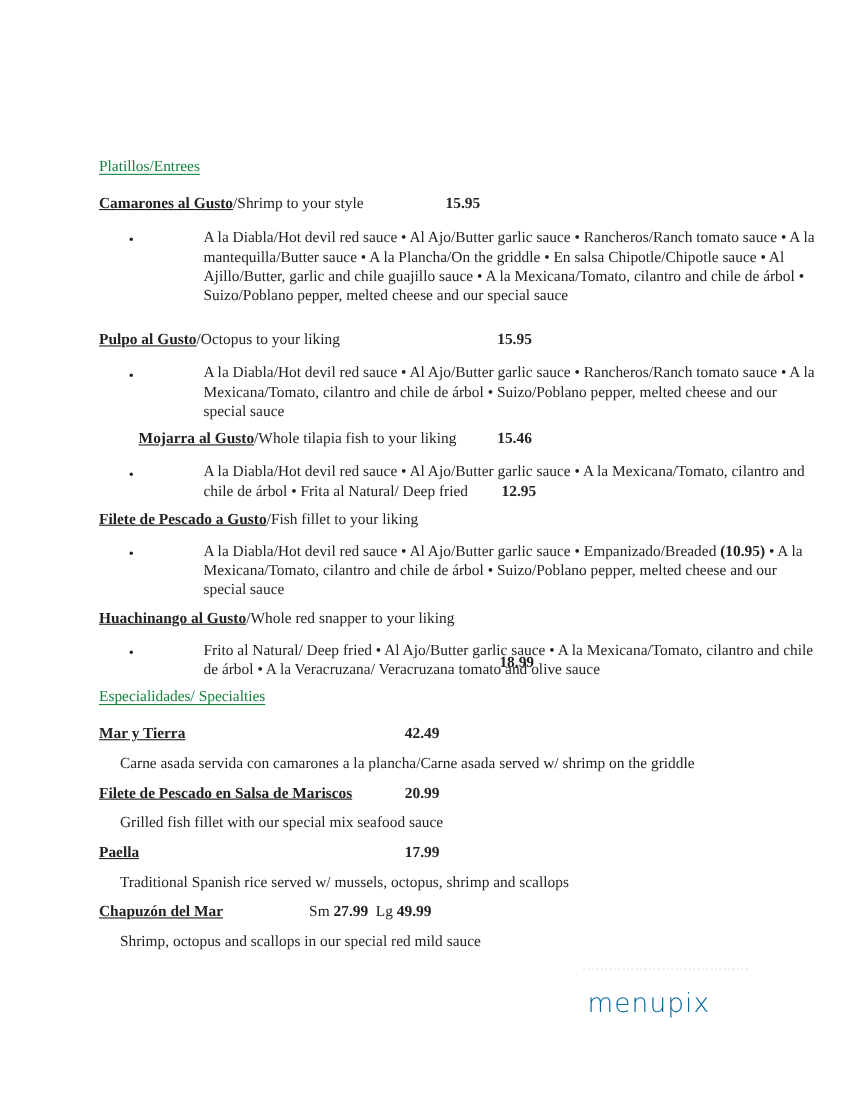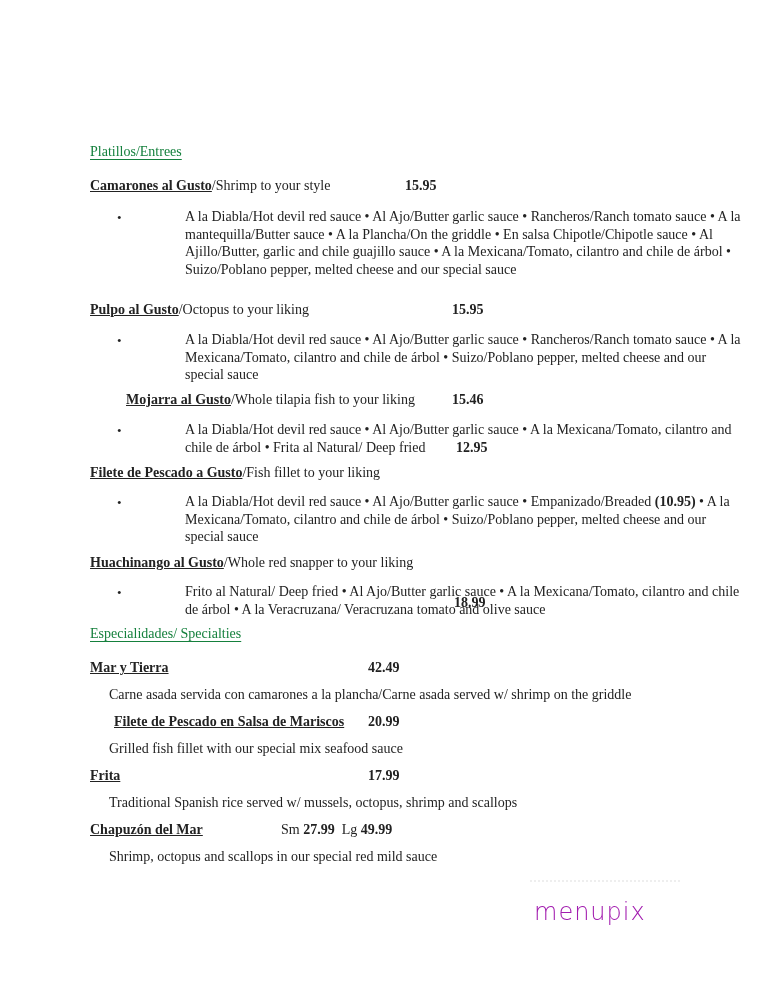--- a/index.html
+++ b/index.html
@@ -7,21 +7,21 @@
          font-family:"Liberation Serif","DejaVu Serif",serif; color:#222; }
   .section-title { position:absolute; left:90px; font-size:14px; font-weight:normal;
          text-decoration:underline; text-underline-offset:3px; color:#15803d; margin:0; }
   .item-head { position:absolute; left:90px; font-size:14px; white-space:nowrap; }
   .item-head b { font-weight:bold;text-decoration:underline; }
   .price { position:absolute; font-size:14px; font-weight:bold; white-space:nowrap; }
   .bullet { position:absolute; left:117px; font-size:13px; }
   .opts { position:absolute; left:137px; width:560px; font-size:14px; line-height:17.5px;margin-left:48px; }
   .desc { position:absolute; left:74px; font-size:14px; white-space:nowrap;margin-left:35px; }
   .watermark { position:absolute; left:534px; top:898px; font-family:"DejaVu Sans",sans-serif;
-         font-size:24px; color:#a21caf; letter-spacing:1px; font-weight:200; }
+         font-size:24px; color:#0369a1; letter-spacing:1px; font-weight:200; }
   .wm-top { position:absolute; left:530px; top:880px; width:150px; height:6px;
          border-top:2px dotted #eeeeee; }
 </style>
 </head>
 <body>
 
 <h2 class="section-title" style="top:144px;">Platillos/Entrees</h2>
 
 <div class="item-head" style="top:178px;"><b>Camarones al Gusto</b><span>/Shrimp to your style</span></div>
 <div class="price" style="left:405px;top:178px;">15.95</div>
@@ -47,25 +47,25 @@
 <div class="price" style="left:454px;top:555px;margin-top:40px;">18.99</div>
 <div class="bullet" style="top:585px;">•</div>
 <div class="opts" style="top:583px;">Frito al Natural/ Deep fried • Al Ajo/Butter garlic sauce • A la Mexicana/Tomato, cilantro and chile de árbol • A la Veracruzana/ Veracruzana tomato and olive sauce</div>
 
 <h2 class="section-title" style="top:626px;text-align:center;">Especialidades/ Specialties</h2>
 
 <div class="item-head" style="top:660px;"><b>Mar y Tierra</b></div>
 <div class="price" style="left:368px;top:660px;">42.49</div>
 <div class="desc" style="top:687px;">Carne asada servida con camarones a la plancha/Carne asada served w/ shrimp on the griddle</div>
 
-<div class="item-head" style="top:714px;margin-left:24px;"><b>Filete de Pescado en Salsa de Mariscos</b></div>
+<div class="item-head" style="top:714px;"><b>Filete de Pescado en Salsa de Mariscos</b></div>
 <div class="price" style="left:368px;top:714px;">20.99</div>
 <div class="desc" style="top:741px;">Grilled fish fillet with our special mix seafood sauce</div>
 
-<div class="item-head" style="top:768px;"><b>Frita</b></div>
+<div class="item-head" style="top:768px;"><b>Paella</b></div>
 <div class="price" style="left:368px;top:768px;">17.99</div>
 <div class="desc" style="top:795px;">Traditional Spanish rice served w/ mussels, octopus, shrimp and scallops</div>
 
 <div class="item-head" style="top:822px;"><b>Chapuzón del Mar</b></div>
 <div class="price" style="left:281px;top:822px;font-weight:normal;"><span>Sm</span> <b>27.99</b>&nbsp;&nbsp;<span>Lg</span> <b>49.99</b></div>
 <div class="desc" style="top:849px;">Shrimp, octopus and scallops in our special red mild sauce</div>
 
 <div class="wm-top"></div>
 <div class="watermark">menupix</div>
 

